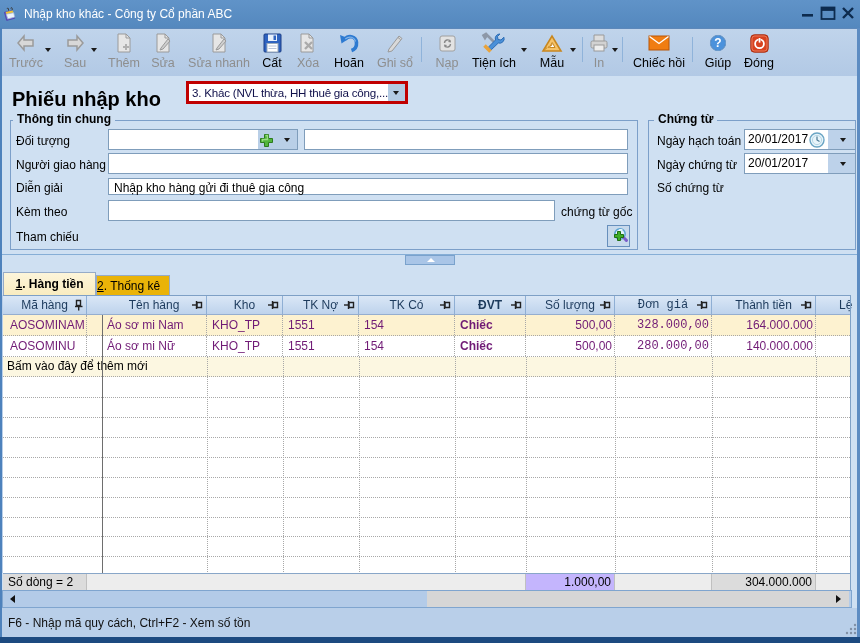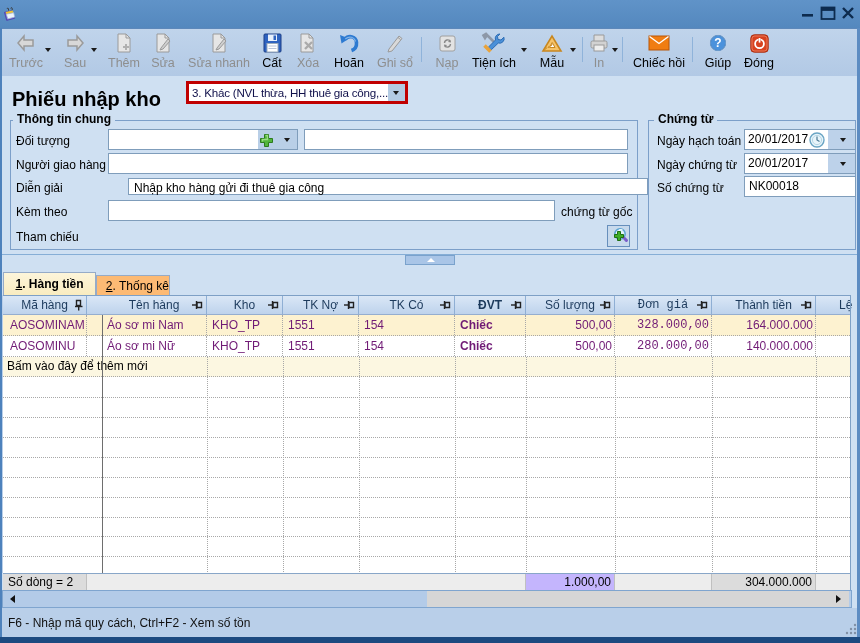--- a/index.html
+++ b/index.html
@@ -36,20 +36,21 @@
 .c0{left:0;width:84px;}.c1{left:99px;width:105px;}.c2{left:204px;width:76px;}.c3{left:280px;width:76px;}.c4{left:356px;width:96px;}.c5{left:452px;width:71px;font-weight:bold;}.c6{left:523px;width:89px;}.c7{left:612px;width:97px;font-family:Liberation Mono, monospace;}.c8{left:709px;width:104px;}.c9{left:813px;width:34px;}
 .grow{left:0;width:847px;border-bottom:1px dotted #a8a8a8;}
 .pinv,.pinh{position:absolute;right:3px;}
 .vline{position:absolute;width:1px;background-image:linear-gradient(#a8a8a8 50%,rgba(255,255,255,0) 50%);background-size:1px 2px;}
 .hline{position:absolute;height:1px;background-image:linear-gradient(90deg,#a8a8a8 50%,rgba(255,255,255,0) 50%);background-size:2px 1px;}
 </style>
 </head>
 <body>
 <div id="win">
   <div class="abs" id="titlebar"></div>
+  <div class="abs" id="titletext">Nhập kho khác - Công ty Cổ phần ABC</div>
   <div class="abs" id="toolbar"></div>
 
   <div class="tbi dis" style="left:6px;width:40px;">
       <div class="ic">
     <svg width="22" height="20">
           <path d="M9 3 L3 10 L9 17 L9 13 H18 V7 H9 Z" fill="#d8d8d8" stroke="#9a9a9a" stroke-width="1.5"></path>
         </svg>
   </div>
       <div class="lb">Trước</div>
     </div>
@@ -245,21 +246,21 @@
   <div class="field" style="left:108px;top:129px;width:190px;height:21px;">
     <span style="position:absolute;right:0;top:0;width:39px;height:19px;background:#b9cfe7;"></span>
     <svg style="position:absolute;right:22px;top:1.5px;" width="17" height="17">
         <path d="M6.5 2.5 h4 v4 h4 v4 h-4 v4 h-4 v-4 h-4 v-4 h4 z" fill="#52b53c" stroke="#2c7a1e"></path>
         <path d="M7.5 3.5 h2 v4 h-5 v2" fill="none" stroke="#9ade84" stroke-width="1.4"></path>
       </svg>
     <span class="caret" style="right:7px;top:8px;"></span>
   </div>
   <div class="field" style="left:304px;top:129px;width:324px;height:21px;"></div>
   <div class="field" style="left:108px;top:152.5px;width:520px;height:21px;"></div>
-  <div class="field" style="left:108px;top:178px;width:520px;height:17px;margin-left:20px;">
+  <div class="field" style="left:108px;top:178px;width:520px;height:17px;">
       <span class="in">Nhập kho hàng gửi đi thuê gia công</span>
     </div>
   <div class="field" style="left:108px;top:199.5px;width:447px;height:21px;"></div>
   <div class="flabel" style="left:561px;top:205px;">chứng từ gốc</div>
   <div class="abs" style="left:607px;top:225px;width:23px;height:22px;background:#c7d9ec;border:1px solid #678fbc;">
     <svg style="position:absolute;left:2px;top:1px;" width="18" height="19">
         <circle cx="10" cy="7" r="5.2" fill="#dcf0fa" stroke="#59a3d2" stroke-width="1.5"></circle>
         <path d="M13.8 10.8 l2.6 2.6" stroke="#7a5fc9" stroke-width="3" stroke-linecap="round"></path>
         <path d="M6.5 5.5 h3 v-3 h3" fill="none" stroke="#fff" opacity="0.8"></path>
         <path d="M6 9 h3 v3 h3 v-3 h3 v-3 h-3 v-3 h-3 v3 h-3 z" transform="translate(-1.5,1.5)" fill="#3fae28" stroke="#1e6f12"></path>
@@ -279,30 +280,27 @@
         <path d="M8 4.5 V8 L10.5 9.5" fill="none" stroke="#4a7a94" stroke-width="1.2"></path>
       </svg>
     <span style="position:absolute;right:0;top:0;width:27px;height:19px;background:#bdd2ea;"></span>
     <span class="caret" style="right:9px;top:8px;"></span>
   </div>
   <div class="field" style="left:744px;top:152.5px;width:112px;height:21px;">
     <span class="in" style="left:3px;">20/01/2017</span>
     <span style="position:absolute;right:0;top:0;width:27px;height:19px;background:#bdd2ea;"></span>
     <span class="caret" style="right:9px;top:8px;"></span>
   </div>
-  <div class="field" style="left:744px;top:176px;width:112px;height:21px;">
-      <span class="in" style="left:4px;">NK00018</span>
-    </div>
 
   <div class="abs" style="left:0px;top:254px;width:860px;height:1px;background:#86aed6;"></div>
   <div class="abs" style="left:405px;top:255px;width:50px;height:10px;background:#a9c5e7;border:1px solid #7aa2cc;">
     <span style="position:absolute;left:21px;top:2px;width:0;height:0;border-left:4px solid transparent;border-right:4px solid transparent;border-bottom:4px solid #fff;"></span>
   </div>
 
-  <div class="abs" style="left:96px;top:275px;width:74px;height:21px;background:#fdba74;border:1px solid #96abc7;border-bottom:none;font-size:12px;text-align:right;line-height:20px;"><u>2</u>. Thống kê</div>
+  <div class="abs" style="left:96px;top:275px;width:74px;height:21px;background:#eab308;border:1px solid #96abc7;border-bottom:none;font-size:12px;text-align:left;line-height:20px;"><u>2</u>. Thống kê</div>
   <div class="abs" style="left:3px;top:272px;width:93px;height:23px;background:linear-gradient(#fdf5da,#f9ecc0);border:1px solid #96abc7;border-bottom:none;font-size:12px;font-weight:bold;text-align:center;line-height:22px;"><u>1</u>. Hàng tiền</div>
 
   <div class="abs" style="left:0;top:295px;width:3px;height:278px;background:#b9cfe9;"></div>
   <div class="abs" id="grid" style="left:3px;top:295px;width:847px;height:278px;background:#fff;border-top:1px solid #7ea0c6;">
     <div class="abs" id="ghead" style="left:0;top:0;width:847px;height:19px;background:linear-gradient(#dae7f6,#bed3ec);border-bottom:1px solid #95aecf;">
       <div class="hcell c0">Mã hàng<svg class="pinv" width="9" height="12">
             <path d="M2.5 1.5h4v5h-4z" fill="none" stroke="#222" stroke-width="1.4"></path>
             <path d="M1 7.5h7.5" stroke="#222" stroke-width="1.4"></path>
             <path d="M4.7 8v3.5" stroke="#222" stroke-width="1.4"></path>
           </svg></div>

